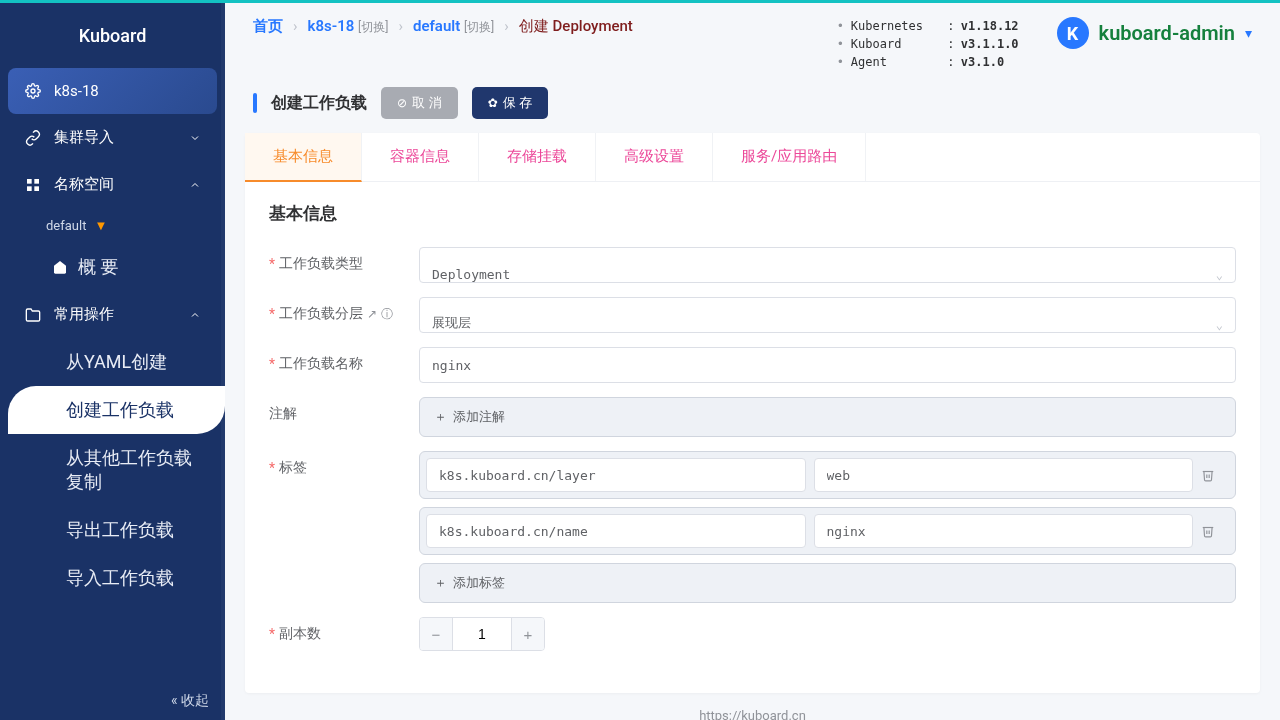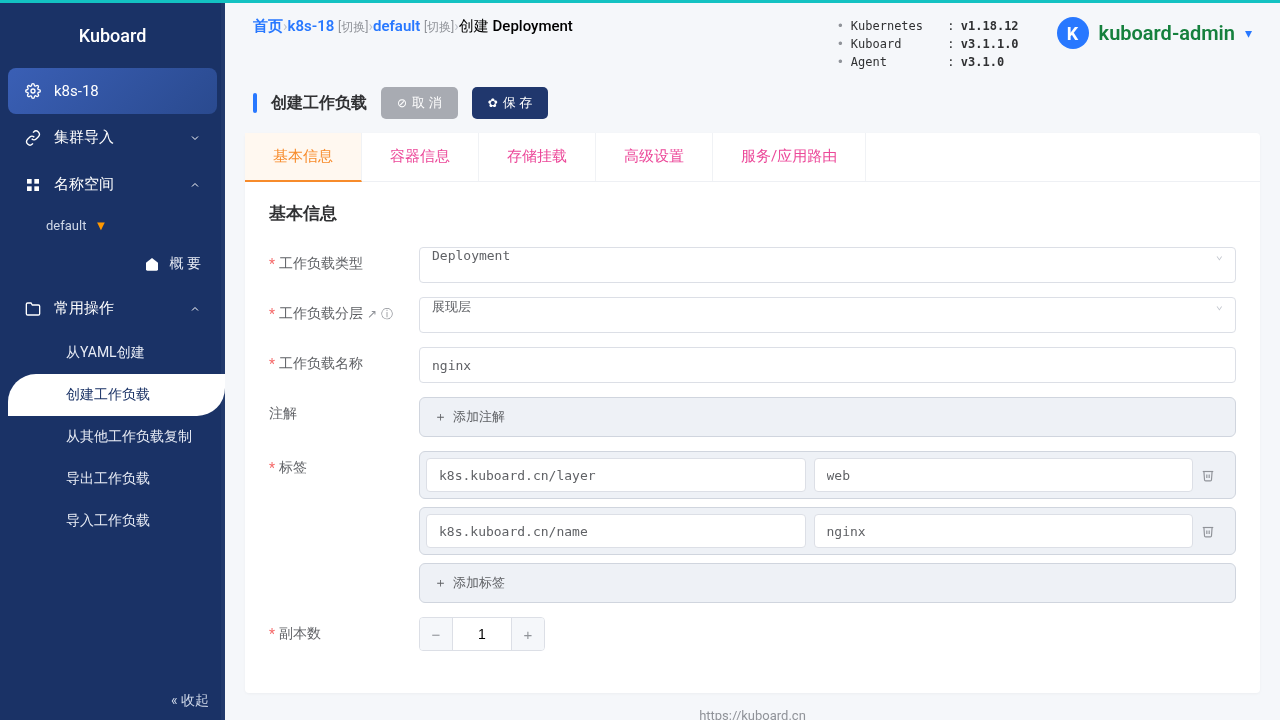--- a/index.html
+++ b/index.html
@@ -8,33 +8,33 @@
 .topbar-accent { position: absolute; top: 0; left: 0; right: 0; height: 3px; background: #13c2c2; z-index: 100; }
 
 
 .sidebar { width: 225px; background: #1a3266; color: #fff; display: flex; flex-direction: column; position: relative; padding-top: 3px; }
 .sidebar-header { padding: 22px 0; text-align: center; font-size: 18px; font-weight: 500; color: #fff; }
 .sidebar-scroll { flex: 1; overflow-y: auto; padding: 0 8px; }
 .nav-item { display: flex; align-items: center; padding: 14px 16px; border-radius: 8px; cursor: pointer; font-size: 15px; position: relative; }
 .nav-item.active { background: linear-gradient(135deg, #3a5fb5, #2a4a8f); }
 .nav-item .icon { width: 18px; height: 18px; margin-right: 12px; display: inline-flex; align-items: center; justify-content: center; }
 .nav-item .chevron { margin-left: auto; }
-.sub-item { padding: 12px 16px 12px 44px; cursor: pointer; font-size: 14px; color: #e8ecf5; justify-content: flex-end; }
+.sub-item { padding: 12px 16px 12px 44px; cursor: pointer; font-size: 18px; color: #e8ecf5; }
 .sub-item.selected { background: #fff; color: #1a3266; border-radius: 28px 0 28px 0; margin-right: -8px; padding-right: 24px; position: relative; }
 .ns-badge { padding: 10px 16px 10px 38px; font-size: 13px; color: #cfd8e8; display: flex; align-items: center; gap: 8px; cursor: pointer; }
 .ns-badge .caret { color: #ff9800; }
 .sidebar-footer { padding: 10px 16px; text-align: right; font-size: 14px; color: #cfd8e8; cursor: pointer; }
 .sidebar-divider { position: absolute; right: 0; top: 3px; bottom: 0; width: 4px; background: rgba(255,255,255,0.04); }
 
 
 .main { flex: 1; display: flex; flex-direction: column; background: #f5f7fa; padding-top: 3px; min-width: 0; }
 .header { display: flex; align-items: flex-start; padding: 14px 28px 10px; gap: 20px; }
-.breadcrumbs { display: flex; align-items: flex-start; font-size: 15px; flex-wrap: wrap; }
+.breadcrumbs { display: flex; align-items: flex-start; gap: 10px; font-size: 15px; flex-wrap: wrap; }
 .crumb { color: #2878ff; font-weight: 600; }
-.crumb.plain { color: #000000; font-weight: 500; }
+.crumb.plain { color: #7f1d1d; font-weight: 500; }
 .switch-tag { color: #909399; font-size: 12px; font-weight: 400; }
 .bc-sep { color: #c0c4cc; }
 .version-block { margin-left: auto; font-family: "SFMono-Regular", Consolas, monospace; font-size: 12px; color: #303133; line-height: 1.5; }
 .version-row { display: flex; }
 .version-row .dot { width: 14px; color: #909399; }
 .version-row .k { width: 90px; }
 .version-row .c { width: 20px; text-align: center; }
 .version-row .v { font-weight: 600; }
 .user-block { display: flex; align-items: center; gap: 10px; margin-left: 18px; cursor: pointer; }
 .avatar { width: 32px; height: 32px; border-radius: 50%; background: #2878ff; color: #fff; display: flex; align-items: center; justify-content: center; font-weight: 700; font-size: 18px; }
@@ -53,21 +53,21 @@
 .tab { padding: 14px 28px; font-size: 15px; cursor: pointer; border-right: 1px solid #f0f2f5; color: #ec4899; }
 .tab.active { color: #f78b2b; background: #fff8f0; border-bottom: 2px solid #f78b2b; margin-bottom: -1px; font-weight: 500; }
 
 .form-area { padding: 20px 24px 28px; }
 .section-title { font-size: 17px; font-weight: 600; margin-bottom: 22px; }
 .form-row { display: flex; align-items: flex-start; margin-bottom: 14px; }
 .form-label { width: 150px; padding-top: 8px; font-size: 14px; color: #606266; display: flex; align-items: center; gap: 4px; }
 .form-label .req { color: #f56c6c; }
 .form-label .help { color: #909399; font-size: 12px; cursor: pointer; }
 .form-control { flex: 1; }
-.select, .input { width: 100%; height: 36px; border: 1px solid #dcdfe6; border-radius: 4px; padding: 0 12px; font-size: 13px; background: #fff; display: flex; align-items: flex-start; justify-content: space-between; color: #606266; font-family: "SFMono-Regular", Consolas, monospace; }
+.select, .input { width: 100%; height: 36px; border: 1px solid #dcdfe6; border-radius: 4px; padding: 0 12px; font-size: 13px; background: #fff; display: flex; align-items: flex-end; justify-content: space-between; color: #606266; font-family: "SFMono-Regular", Consolas, monospace; }
 .select .arrow { color: #c0c4cc; font-size: 12px; }
 .input-el { width: 100%; height: 36px; border: 1px solid #dcdfe6; border-radius: 4px; padding: 0 12px; font-size: 13px; color: #606266; font-family: "SFMono-Regular", Consolas, monospace; }
 
 .add-btn { width: 100%; height: 40px; border: 1px solid #d0d5de; background: #eef1f6; border-radius: 6px; display: flex; align-items: center; padding: 0 14px; cursor: pointer; color: #606266; font-size: 13px; gap: 6px; }
 
 .tag-group { border: 1px solid #d0d5de; background: #eef1f6; border-radius: 6px; padding: 6px; display: flex; gap: 8px; align-items: center; margin-bottom: 8px; }
 .tag-group .input-el { height: 34px; }
 .tag-group .key-input { flex: 1; }
 .tag-group .val-input { flex: 1; }
 .tag-group .del { width: 28px; text-align: center; color: #909399; cursor: pointer; }

